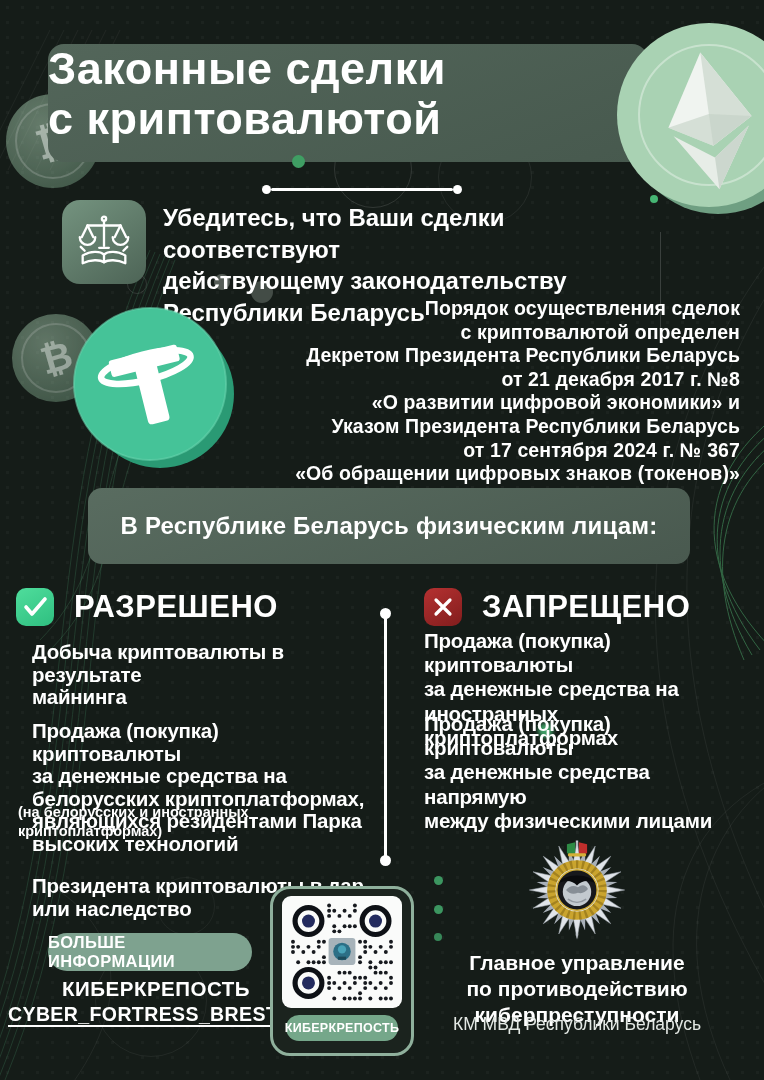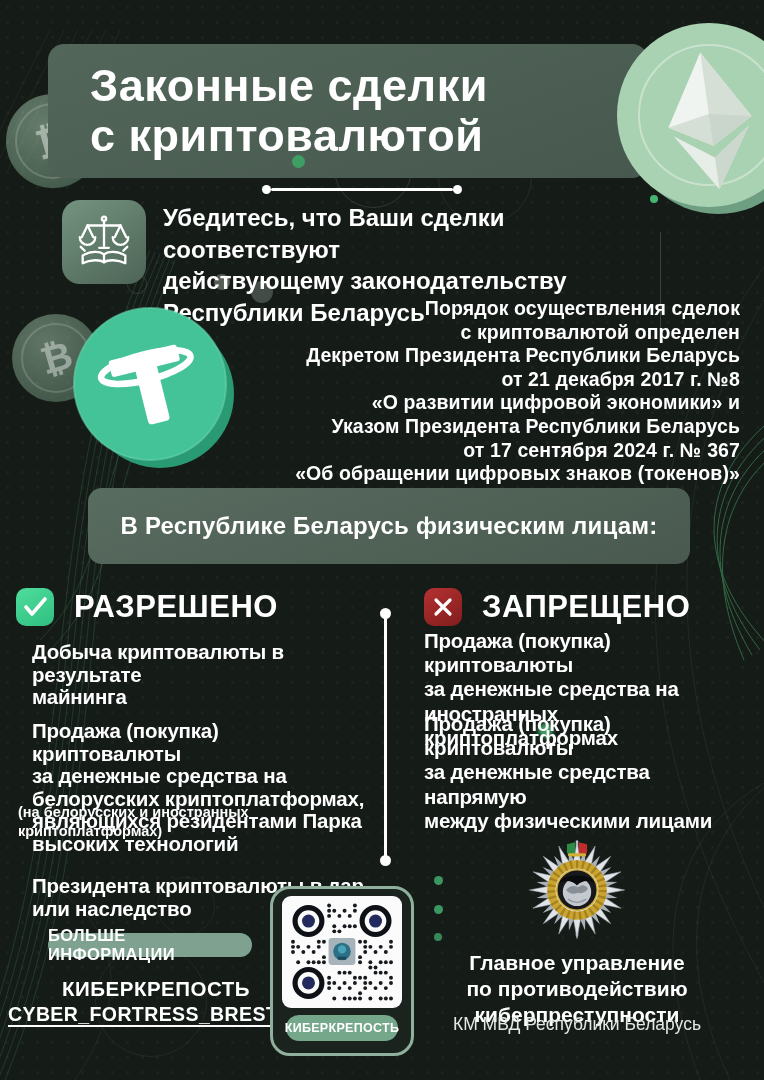--- a/index.html
+++ b/index.html
@@ -19,23 +19,23 @@
 
   
   #bg-curves{position:absolute;inset:0;width:764px;height:1080px;}
   .gdot{position:absolute;border-radius:50%;background:#46b573;}
   .graydot{position:absolute;border-radius:50%;}
   .ring{position:absolute;border-radius:50%;border:1.5px solid rgba(255,255,255,.12);}
   .vline{position:absolute;width:1px;background:rgba(255,255,255,.16);}
 
   
   .title-panel{
-    left:48px;top:44px;width:600px;height:134px;border-radius:16px;
+    left:48px;top:44px;width:600px;height:118px;border-radius:16px;
     background:linear-gradient(160deg,#53665a,#47594e);
-    display:flex;align-items:center;padding-left:42px;box-sizing:border-box;
+    display:flex;box-sizing:border-box;
   }
   .title-panel h1{
     margin:0;font-size:45px;font-weight:800;line-height:1.12;letter-spacing:.5px;color:#fff;
   }
   .dot-under-title{left:292px;top:155px;width:13px;height:13px;border-radius:50%;background:#3f9e63;}
 
   
   .coin-eth{left:612px;top:18px;width:200px;height:200px;}
   .coin-btc{width:94px;height:94px;border-radius:50%;
     background:radial-gradient(circle at 38% 32%, rgba(178,214,186,.60), rgba(120,168,135,.45));
@@ -91,21 +91,21 @@
   #p-item1{top:629px;}
   #p-item2{top:712px;}
 
   .v-divider{left:380px;top:608px;width:11px;height:258px;}
   .v-divider .bar{position:absolute;left:4px;top:8px;width:3px;height:242px;background:#fff;border-radius:2px;}
   .v-divider .d{position:absolute;left:0;width:11px;height:11px;border-radius:50%;background:#fff;}
   .v-divider .d.top{top:0;} .v-divider .d.bot{bottom:0;}
 
   
   .info-pill{
-    left:48px;top:933px;width:204px;height:24px;border-radius:20px;background:#7ea28f;
+    left:48px;top:933px;width:204px;height:38px;border-radius:20px;background:#7ea28f;
     display:flex;align-items:center;justify-content:center;
     font-size:16.5px;font-weight:800;letter-spacing:.4px;color:#fff;
   }
   .tg-block{left:8px;top:977px;width:242px;text-align:right;}
   .tg-line1{font-size:19px;font-weight:700;margin-bottom:2px;}
   .tg-line2{font-size:20.5px;font-weight:800;letter-spacing:.5px;margin-bottom:2px;}
   .tg-handle{display:inline-block;font-size:19.5px;font-weight:700;letter-spacing:.4px;color:#fff;
     text-decoration:underline;text-underline-offset:4px;text-decoration-thickness:2px;white-space:nowrap;}
 
   

